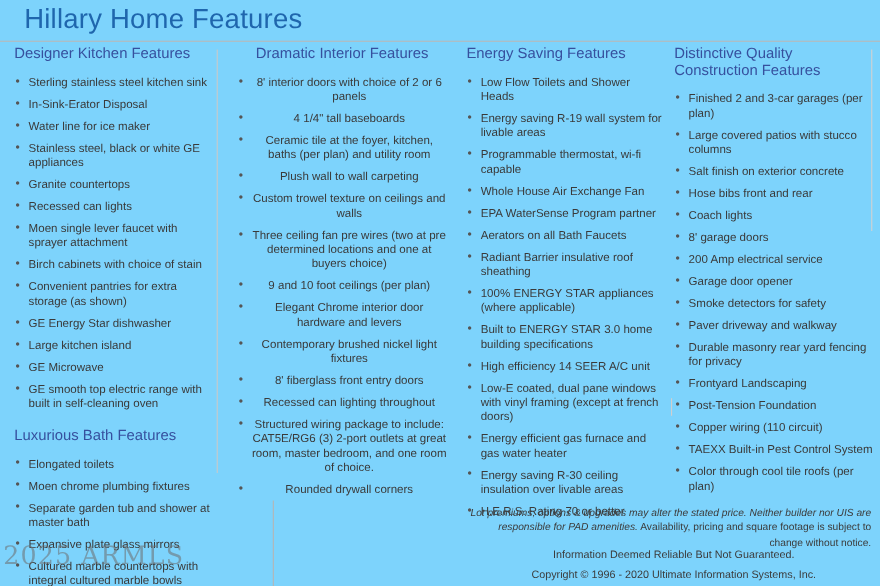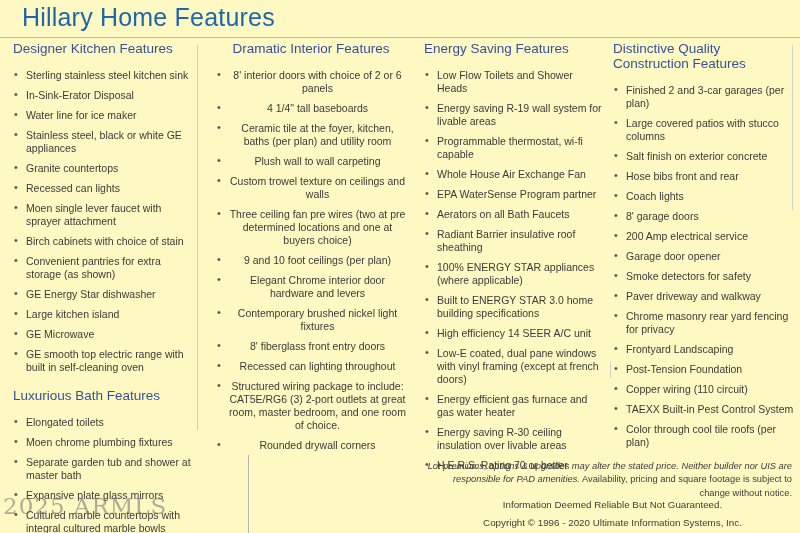--- a/index.html
+++ b/index.html
@@ -1,18 +1,18 @@
 <!DOCTYPE html>
 <html><head>
 <meta charset="utf-8">
 <style>
   * { margin:0; padding:0; box-sizing:border-box; }
   html,body { width:800px; height:533px; background:#ffffff; overflow:hidden;
               font-family:"Liberation Sans", sans-serif; }
-  .page { position:relative; width:800px; height:533px; background:#fef9c3; }
+  .page { position:relative; width:800px; height:533px; background:#7dd3fc; }
 
   .page-title { position:absolute; left:22px; top:3px; font-size:25px; font-weight:400;
                 color:#1f66ad; letter-spacing:0.2px; }
 
   .title-rule { position:absolute; left:0; top:37px; width:800px; height:1px; background:#b9b9b9; }
 
   .col { position:absolute; top:41px; }
   .col1 { left:13px;  width:184px; }
   .col2 { left:216px; width:190px;text-align:center; }
   .col3 { left:424px; width:178px; }
@@ -135,21 +135,21 @@
           <li>Finished 2 and 3-car garages (per plan)</li>
           <li>Large covered patios with stucco columns</li>
           <li>Salt finish on exterior concrete</li>
           <li>Hose bibs front and rear</li>
           <li>Coach lights</li>
           <li>8' garage doors</li>
           <li>200 Amp electrical service</li>
           <li>Garage door opener</li>
           <li>Smoke detectors for safety</li>
           <li>Paver driveway and walkway</li>
-          <li>Chrome masonry rear yard fencing for privacy</li>
+          <li>Durable masonry rear yard fencing for privacy</li>
           <li>Frontyard Landscaping</li>
           <li>Post-Tension Foundation</li>
           <li>Copper wiring (110 circuit)</li>
           <li>TAEXX Built-in Pest Control System</li>
           <li>Color through cool tile roofs (per plan)</li>
         </ul>
     </div>
   </div>
 
   <div class="v-sep-1"></div>

